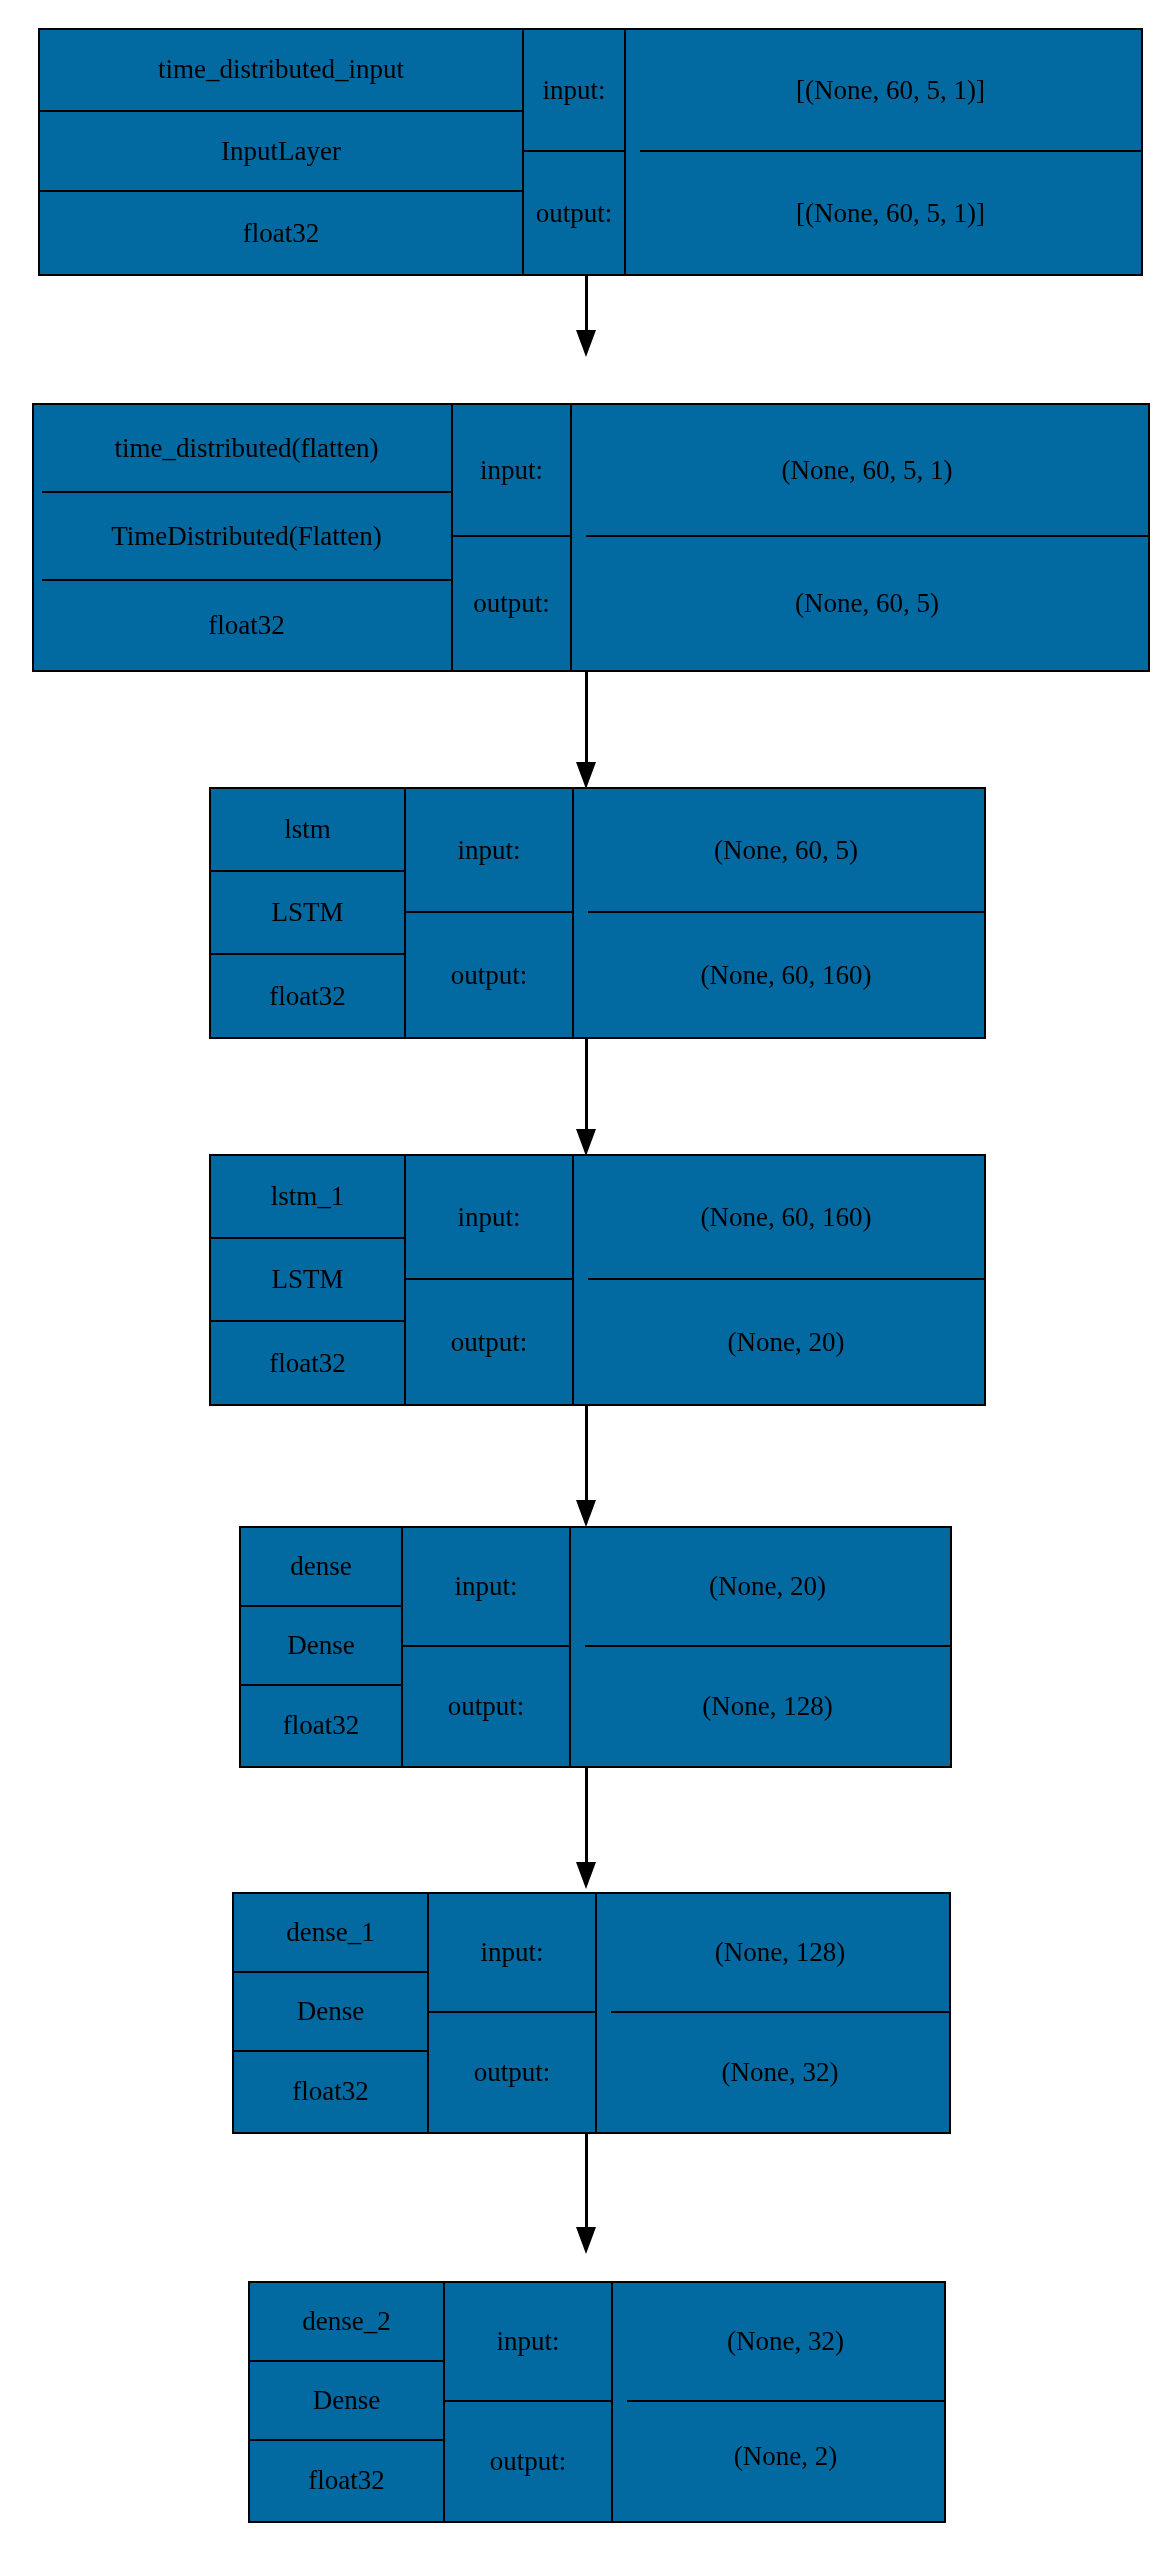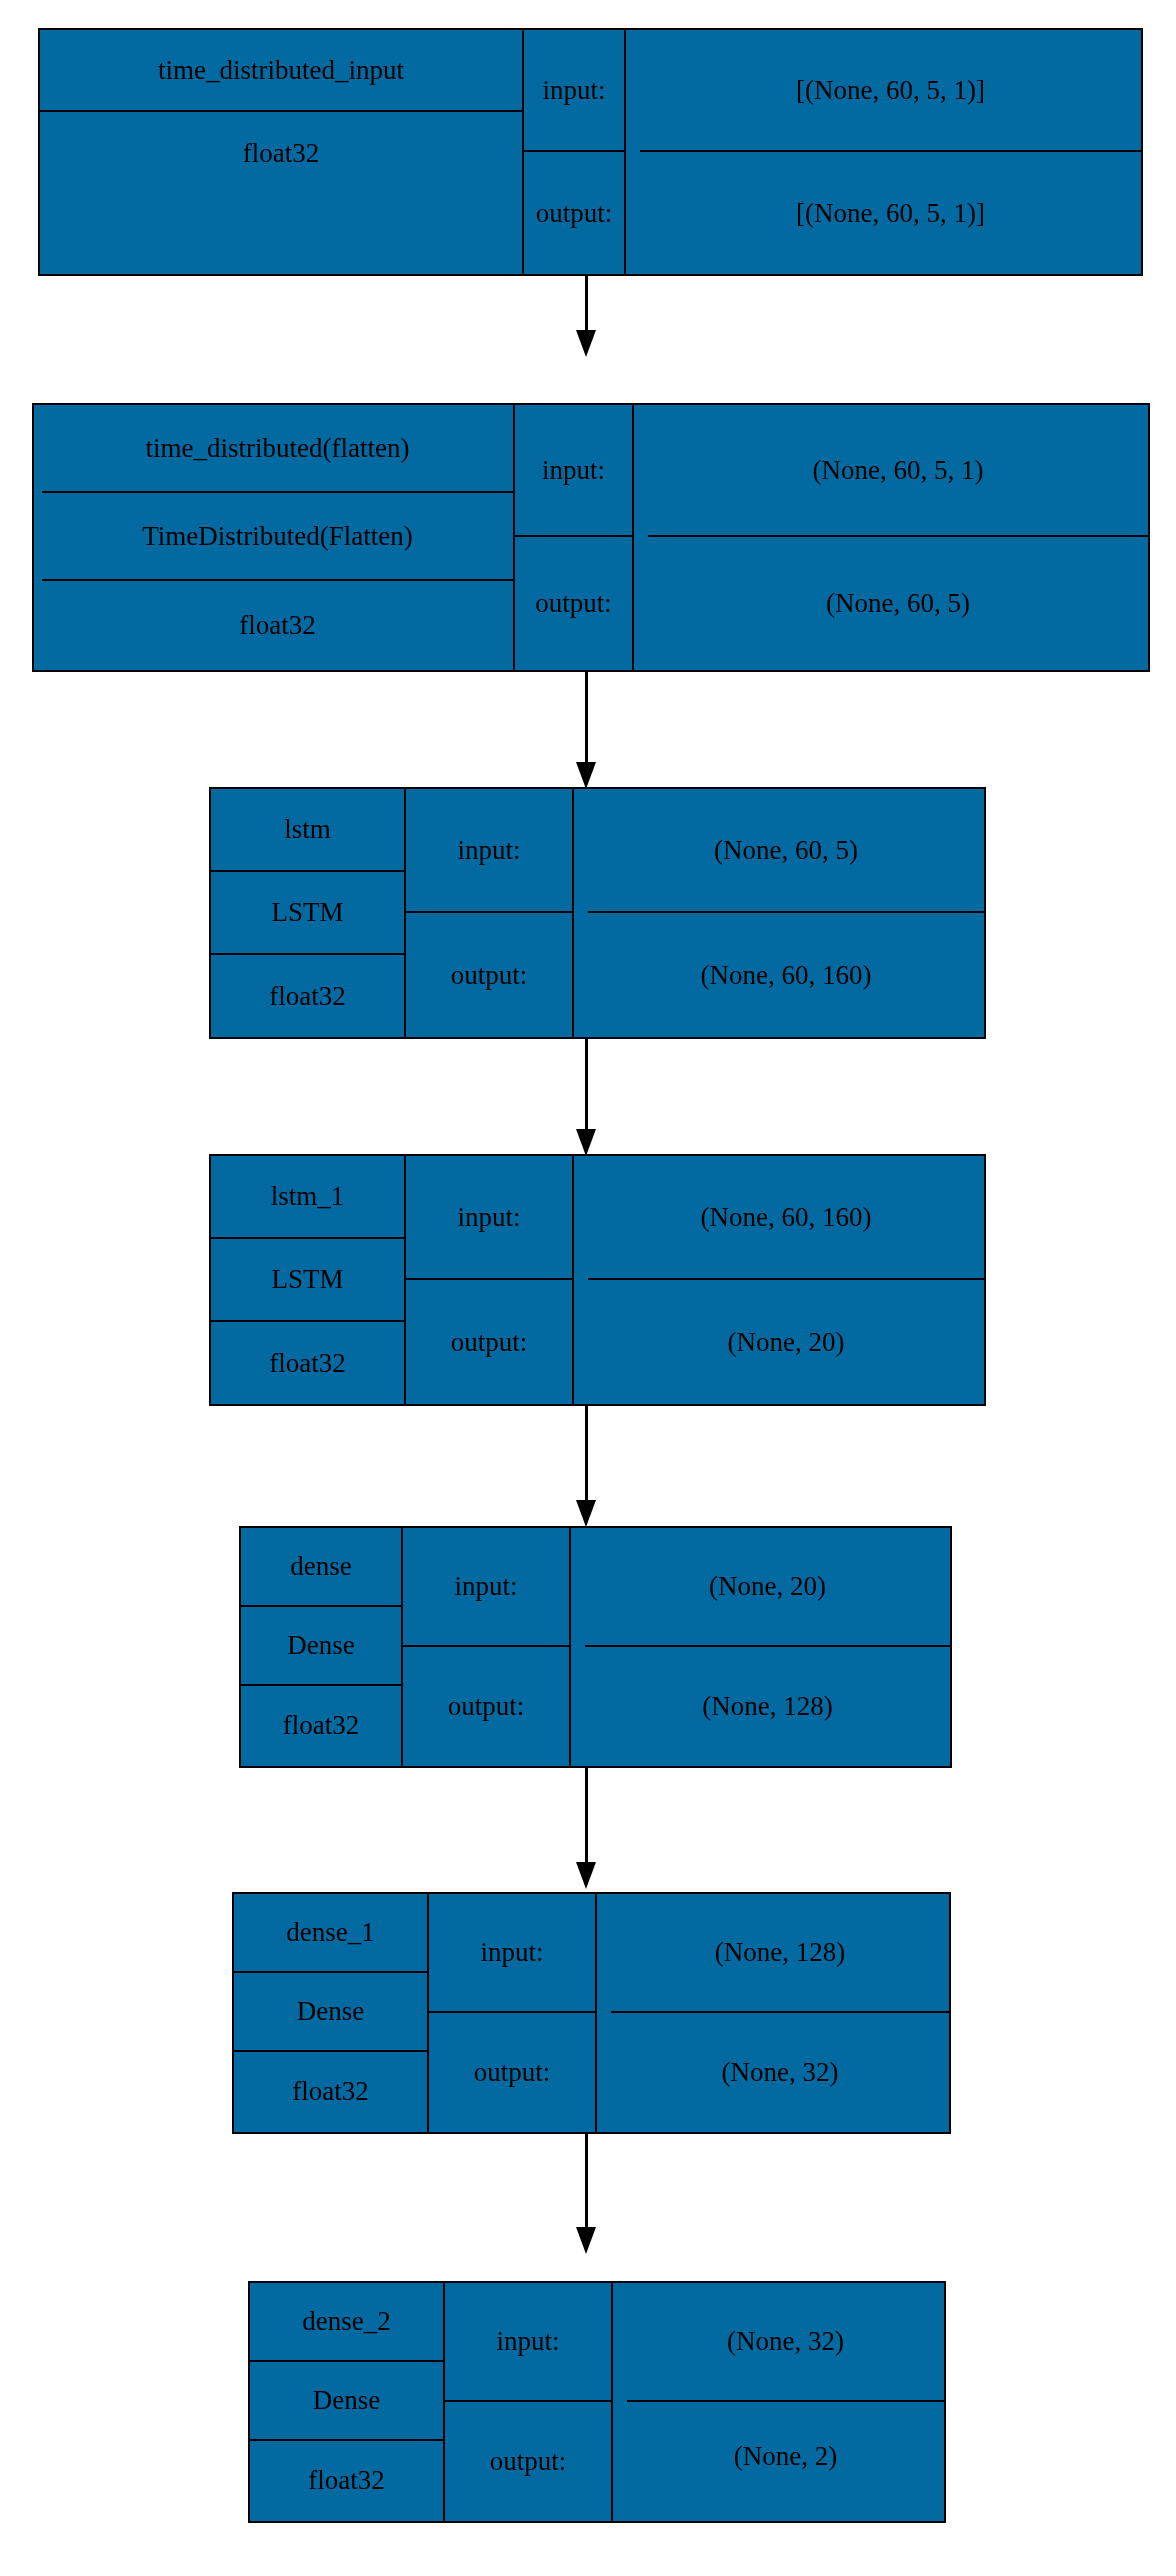--- a/index.html
+++ b/index.html
@@ -90,39 +90,40 @@
   }
 </style>
 </head>
 <body>
 
 <div id="canvas">
 
   <div class="node" style="left:38px; top:28px; width:1105px; height:248px;">
     <div class="col-name" style="width:484px;">
       <div class="cell b name-cell" style="height:82px;">time_distributed_input</div>
+      <div class="cell b name-cell" style="height:81px;">InputLayer</div>
       <div class="cell name-cell" style="height:82px;">float32</div>
     </div>
     <div class="col-io" style="width:102px;">
       <div class="cell b io-cell" style="height:122px;">input:</div>
       <div class="cell io-cell" style="height:122px;">output:</div>
     </div>
     <div class="col-shape" style="flex:1 1 auto;">
       <div class="cell b shape-cell" style="height:122px;">[(None, 60, 5, 1)]</div>
       <div class="cell shape-cell" style="height:122px;">[(None, 60, 5, 1)]</div>
     </div>
   </div>
 
   <div class="arrow" style="left:585px; top:276px; height:81px;">
     <div class="shaft" style="height:57px;"></div>
     <div class="head" style="top:54px;"></div>
   </div>
 
   <div class="node" style="left:32px; top:403px; width:1118px; height:269px;">
-    <div class="col-name" style="width:481px;padding-left:8px;">
+    <div class="col-name" style="width:419px;padding-left:8px;">
       <div class="cell b name-cell" style="height:88px;">time_distributed(flatten)</div>
       <div class="cell b name-cell" style="height:88px;">TimeDistributed(Flatten)</div>
       <div class="cell name-cell" style="height:88px;">float32</div>
     </div>
     <div class="col-io" style="width:119px;">
       <div class="cell b io-cell" style="height:132px;">input:</div>
       <div class="cell io-cell" style="height:133px;">output:</div>
     </div>
     <div class="col-shape" style="flex:1 1 auto;">
       <div class="cell b shape-cell" style="height:132px;">(None, 60, 5, 1)</div>

